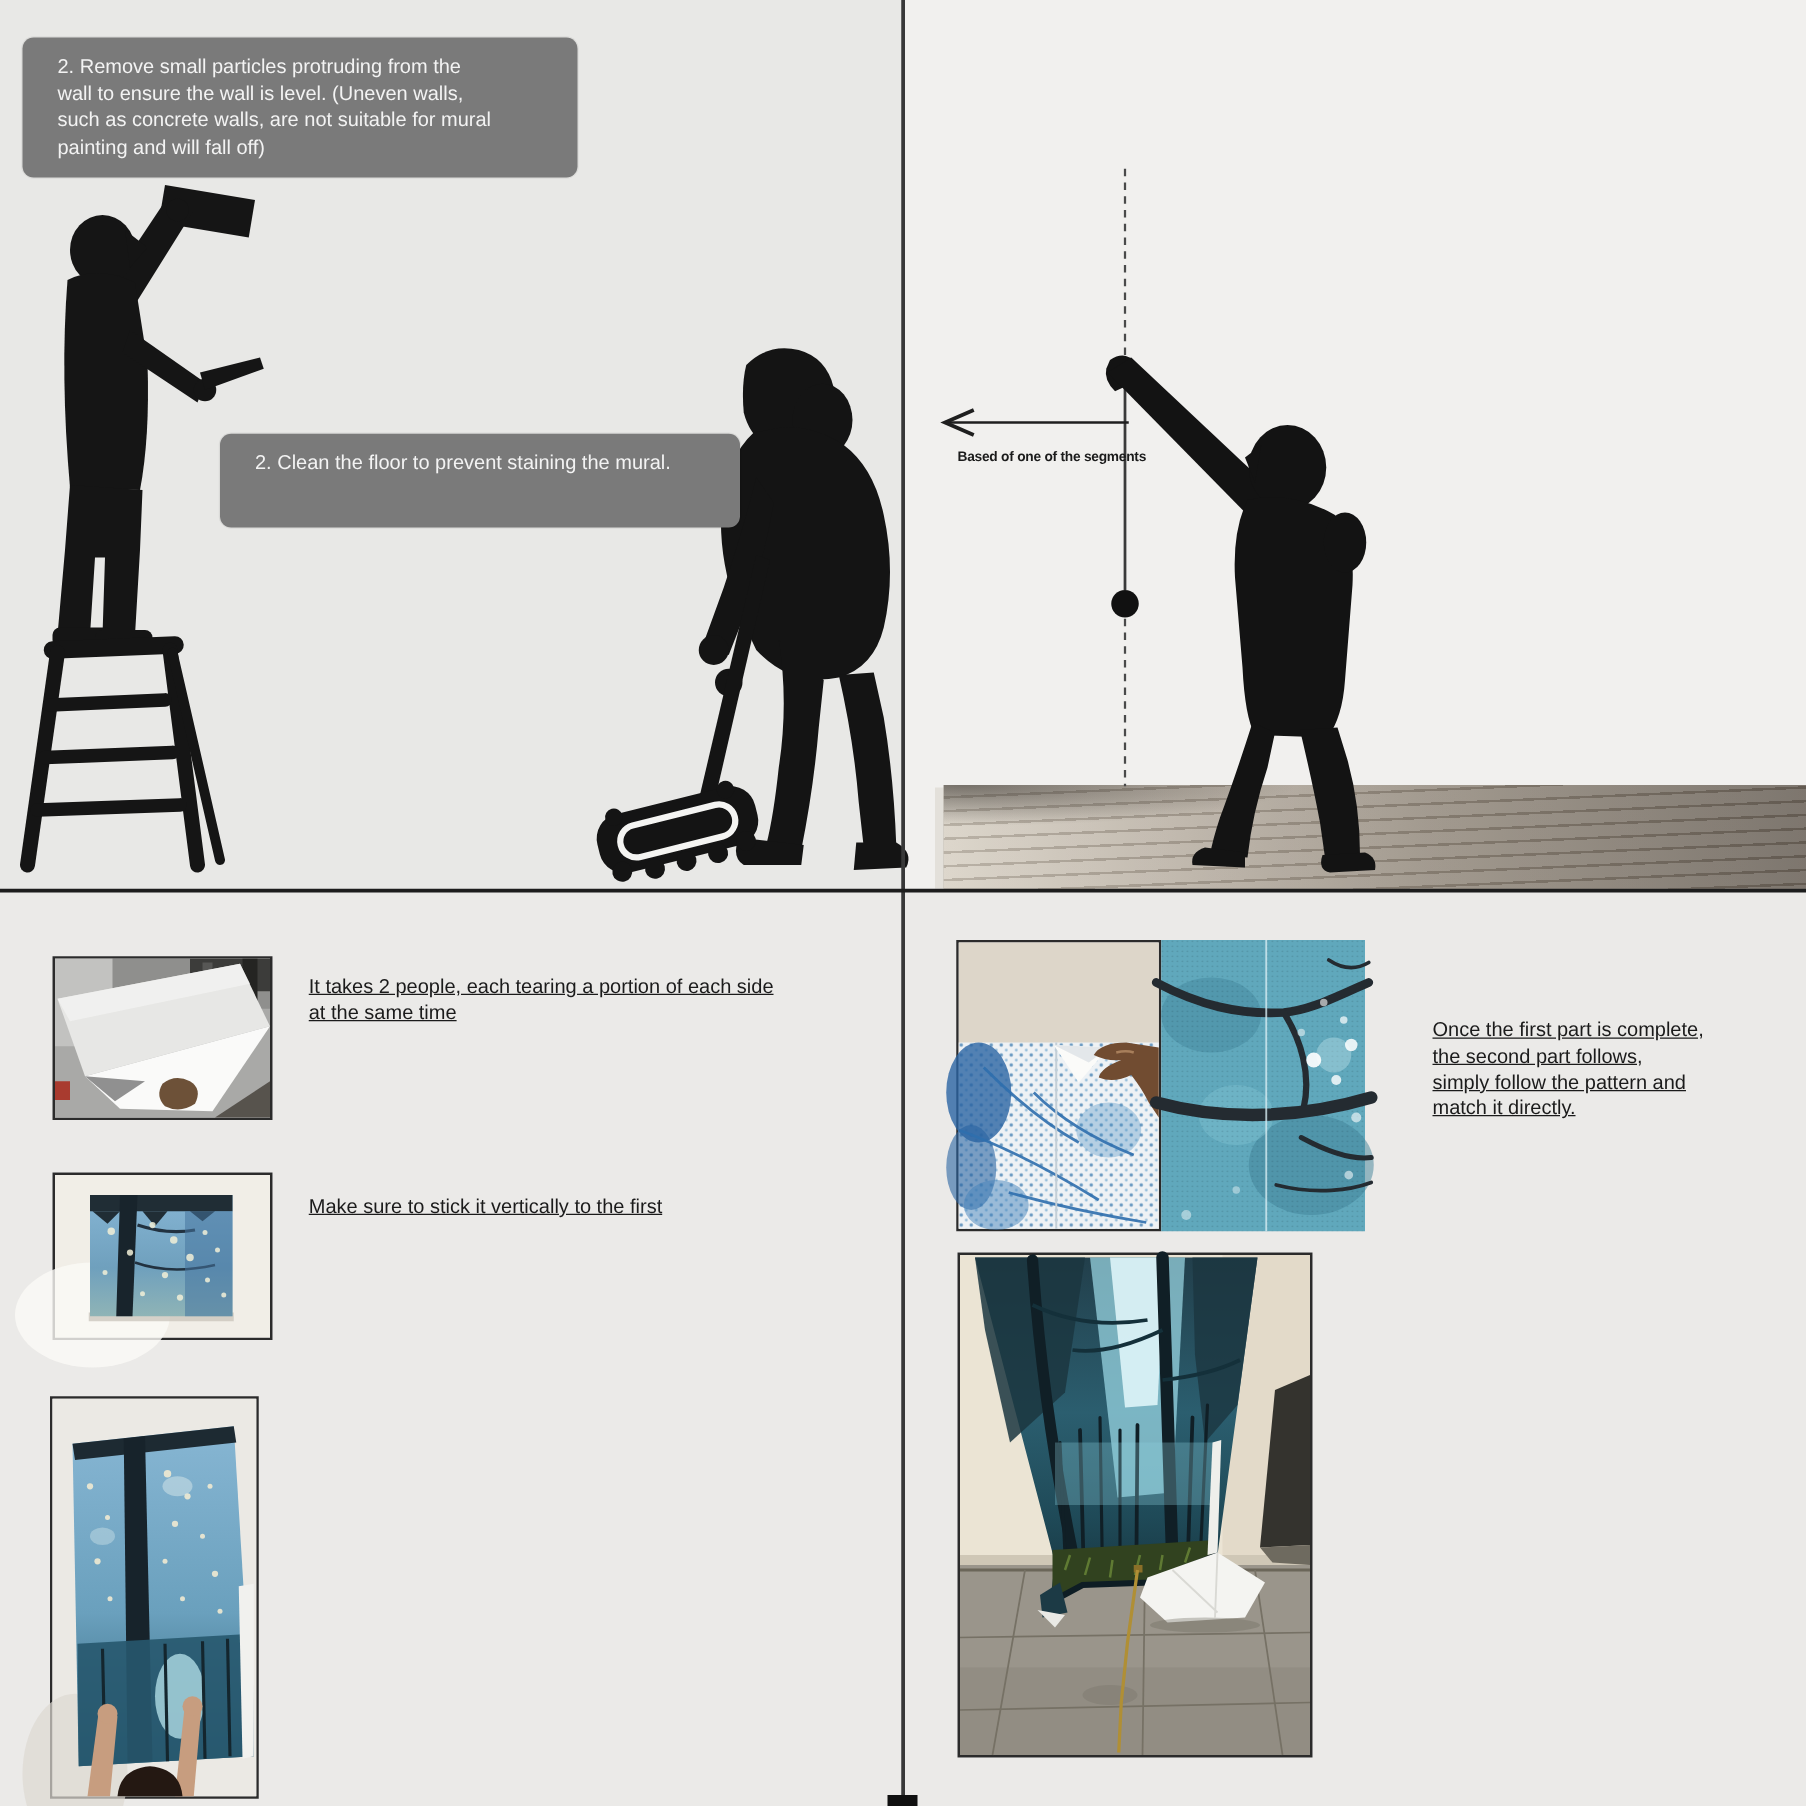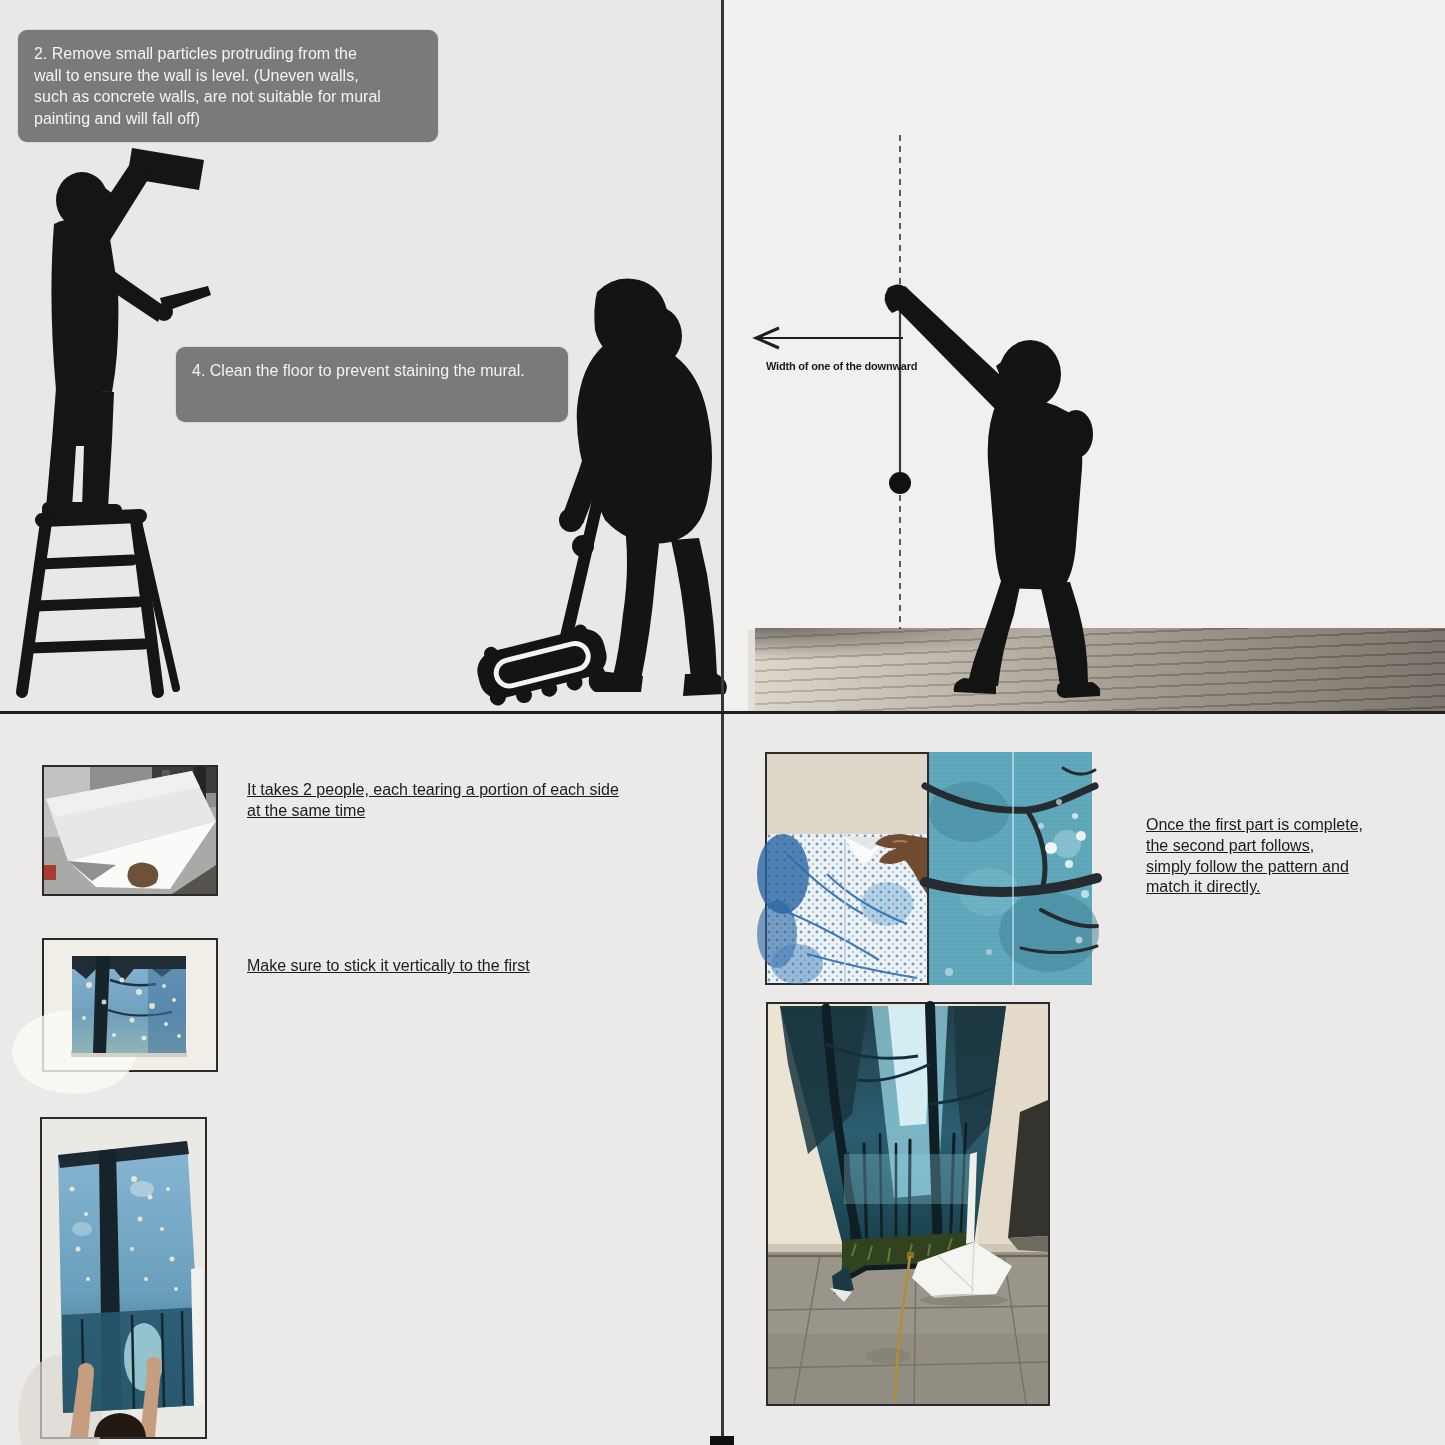--- a/index.html
+++ b/index.html
@@ -6,21 +6,21 @@
   .canvas{
     position:relative;width:1445px;height:1445px;overflow:hidden;
     font-family:"Liberation Sans",sans-serif;background:#ebeae8;
   }
   .abs{position:absolute;}
   .quad{position:absolute;}
   .divider-v{position:absolute;background:#383838;}
   .divider-h{position:absolute;background:#1d1d1d;}
   .gray-box{
     position:absolute;background:#7a7a7a;color:#f3f3f3;border-radius:9px;
-    font-size:16px;line-height:1.35;padding:13px 16px;white-space:pre-line;
+    font-size:16px;line-height:1.35;padding:13px 28px;white-space:pre-line;
     box-shadow:0 0 0 1px rgba(0,0,0,0.06);
   }
   .body-text{
     position:absolute;color:#1b1b1b;font-size:16px;line-height:1.3;
     white-space:pre-line;
     text-decoration:underline;
   }
   .photo{
     position:absolute;border:2px solid #2b2b2b;background:#fff;
   }
@@ -101,37 +101,37 @@
       <circle cx="40" cy="380" r="7" fill="#141414"></circle>
         <circle cx="132" cy="380" r="7" fill="#141414"></circle>
       <rect x="40" y="390" width="94" height="26" rx="13" fill="none" stroke="#f4f4f2" stroke-width="5"></rect>
     </g>
   </svg>
 
   <div class="gray-box" style="left:18px;top:30px;width:388px;">2. Remove small particles protruding from the
 wall to ensure the wall is level. (Uneven walls,
 such as concrete walls, are not suitable for mural
 painting and will fall off)</div>
-  <div class="gray-box" style="left:176px;top:347px;width:360px;padding-bottom:40px;">4. Clean the floor to prevent staining the mural.</div>
+  <div class="gray-box" style="left:176px;top:347px;width:360px;padding-bottom:40px;">2. Clean the floor to prevent staining the mural.</div>
 
   <div class="wall-sliver" style="left:748px;top:630px;width:7px;height:81px;"></div>
   <div class="floor" style="left:755px;top:628px;width:690px;height:83px;"></div>
 
   <svg class="abs" style="left:723px;top:0;" width="722" height="711" viewBox="0 0 722 711">
     <line x1="177" y1="135" x2="177" y2="290" stroke="#4a4a4a" stroke-width="1.8" stroke-dasharray="6 5"></line>
     <line x1="177" y1="290" x2="177" y2="472" stroke="#3a3a3a" stroke-width="2.2"></line>
     <circle cx="177" cy="483" r="11" fill="#111111"></circle>
     <line x1="177" y1="495" x2="177" y2="629" stroke="#4a4a4a" stroke-width="1.8" stroke-dasharray="6 5"></line>
     <g>
       <line x1="180" y1="338" x2="36" y2="338" stroke="#1f1f1f" stroke-width="2"></line>
       <polyline points="56,328 33,338 56,348" fill="none" stroke="#1f1f1f" stroke-width="3"></polyline>
     </g>
   </svg>
 
-  <div class="arrow-label" style="left:766px;top:360px;">Width of one of the downward</div>
+  <div class="arrow-label" style="left:766px;top:360px;">Based of one of the segments</div>
 
   <svg class="abs" style="left:848px;top:282px;" width="300" height="420" viewBox="0 0 300 420">
     <g fill="#131313">
       <path d="M40,6 Q52,-2 60,8 Q66,16 57,25 L44,31 Q35,22 37,13 Z"></path>
       <polygon points="38,16 57,4 172,112 152,132"></polygon>
       <ellipse cx="182" cy="92" rx="31" ry="34"></ellipse>
       <polygon points="148,84 161,74 156,104"></polygon>
       <path d="M150,118 Q138,142 140,180 L146,252 Q148,292 156,306 L214,308 Q226,292 228,262 L234,186 Q236,146 220,130 Q186,110 150,118 Z"></path>
       <ellipse cx="228" cy="152" rx="17" ry="24"></ellipse>
       <path d="M154,296 Q140,340 128,372 Q122,390 120,402 L150,404 Q154,368 166,332 L172,304 Z"></path>

